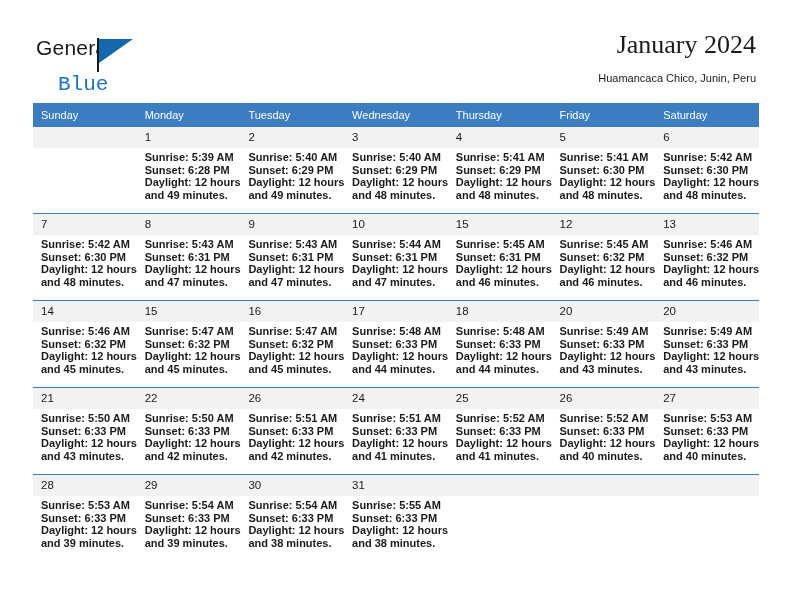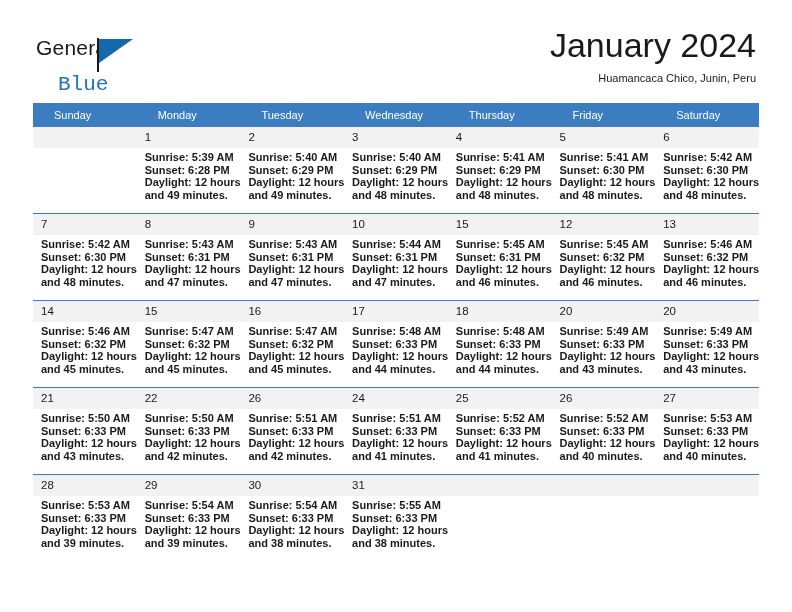--- a/index.html
+++ b/index.html
@@ -72,24 +72,25 @@
     background: #1a1a1a;
   }
 
   .title-block {
     position: absolute;
     right: 36px;
     top: 28px;
     text-align: right;
   }
   .cal-title {
-    font-size: 34px;
+    font-size: 26px;
     color: #1a1a1a;
     line-height: 34px;
     white-space: nowrap;
+    font-family: Liberation Serif, serif;
   }
   .cal-subtitle {
     font-size: 11px;
     color: #1a1a1a;
     line-height: 20px;
     margin-top: 6px;
     white-space: nowrap;
   }
 
   
@@ -100,21 +101,21 @@
     width: 726px;
     border-collapse: collapse;
     table-layout: fixed;
   }
   .calendar th {
     background: #3b7dc0;
     color: #ffffff;
     font-size: 11px;
     font-weight: normal;
     text-align: left;
-    padding: 5px 0 5px 21px;
+    padding: 5px 0 5px 8px;
     height: 13px;
     box-sizing: content-box;
     margin-left: 18px;
   }
   .calendar td {
     vertical-align: top;
     padding: 0;
     width: 103.71px;
   }
   .week-row > td {

